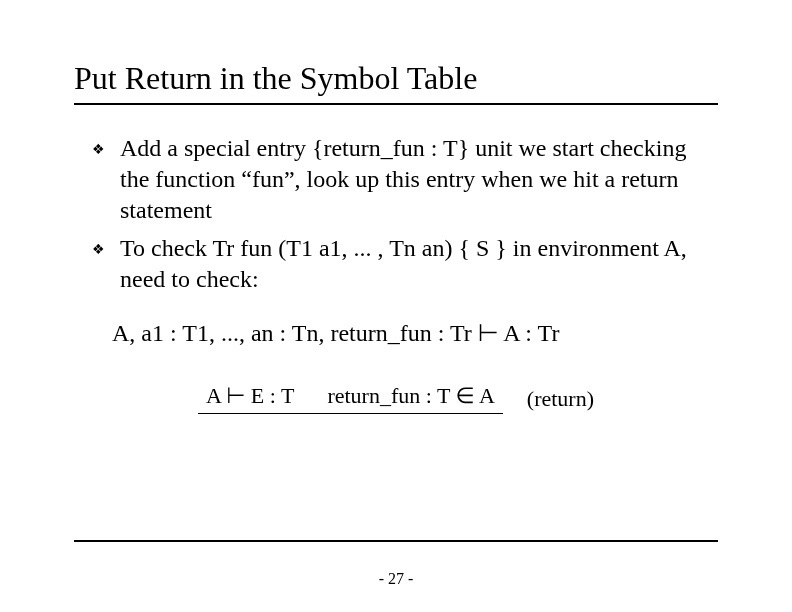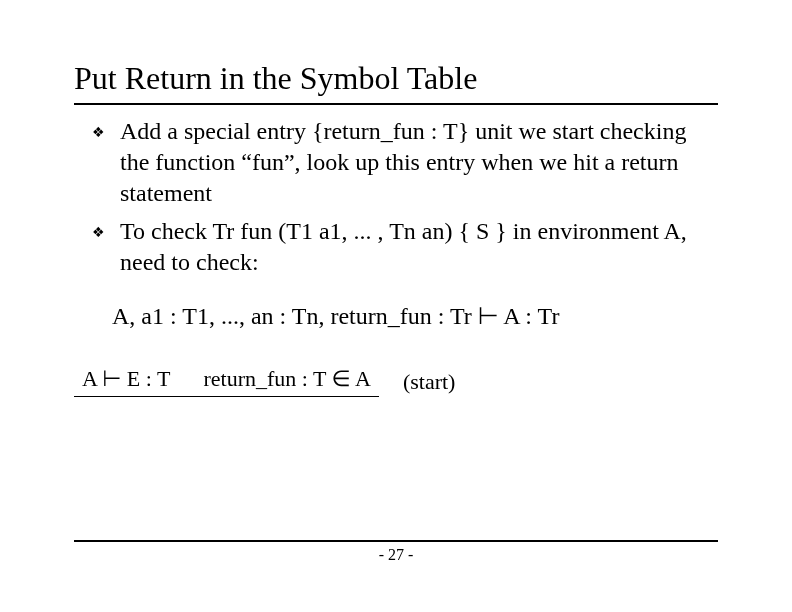--- a/index.html
+++ b/index.html
@@ -12,21 +12,21 @@
     position: relative;
   }
   .slide {
     padding: 60px 74px 0 74px;
   }
   .title {
     font-size: 32px;
     font-weight: normal;
     border-bottom: 2px solid #000;
     padding-bottom: 6px;
-    margin-bottom: 11px;
+    margin-bottom: 28px;
   }
   .bullets {
     margin-left: 18px;
   }
   .bullet-row {
     display: flex;
     align-items: flex-start;
     margin-bottom: 6px;
   }
   .bullet-icon {
@@ -42,20 +42,21 @@
   }
   .formula-block {
     margin-top: 24px;
     margin-left: 38px;
     font-size: 24px;
   }
   .rule-block {
     margin-top: 36px;
     display: flex;
     align-items: center;
+    justify-content: center;
     gap: 24px;
     font-size: 22px;
   }
   .rule-core {
     text-align: center;
   }
   .rule-top {
     padding: 0 8px 2px 8px;
   }
   .rule-bottom {
@@ -70,21 +71,21 @@
   }
   .footer-line {
     position: absolute;
     left: 74px;
     right: 74px;
     bottom: 70px;
     border-top: 2px solid #000;
   }
   .page-num {
     position: absolute;
-    bottom: 48px;
+    bottom: 24px;
     width: 100%;
     text-align: center;
     font-size: 16px;
   }
 </style>
 </head>
 <body>
 
 <div class="slide">
   <h1 class="title">Put Return in the Symbol Table</h1>
@@ -100,18 +101,18 @@
     </div>
   </div>
 
   <div class="formula-block">A, a1 : T1, ..., an : Tn, return_fun : Tr ⊢ A : Tr</div>
 
   <div class="rule-block">
     <div class="rule-core">
       <div class="rule-top">A ⊢ E : T&nbsp;&nbsp;&nbsp;&nbsp;&nbsp;&nbsp;return_fun : T ∈ A</div>
       <div class="rule-line"></div>
     </div>
-    <div class="rule-label">(start)</div>
+    <div class="rule-label">(return)</div>
   </div>
 </div>
 
 <div class="footer-line"></div>
 <div class="page-num">- 27 -</div>
 
 </body></html>

